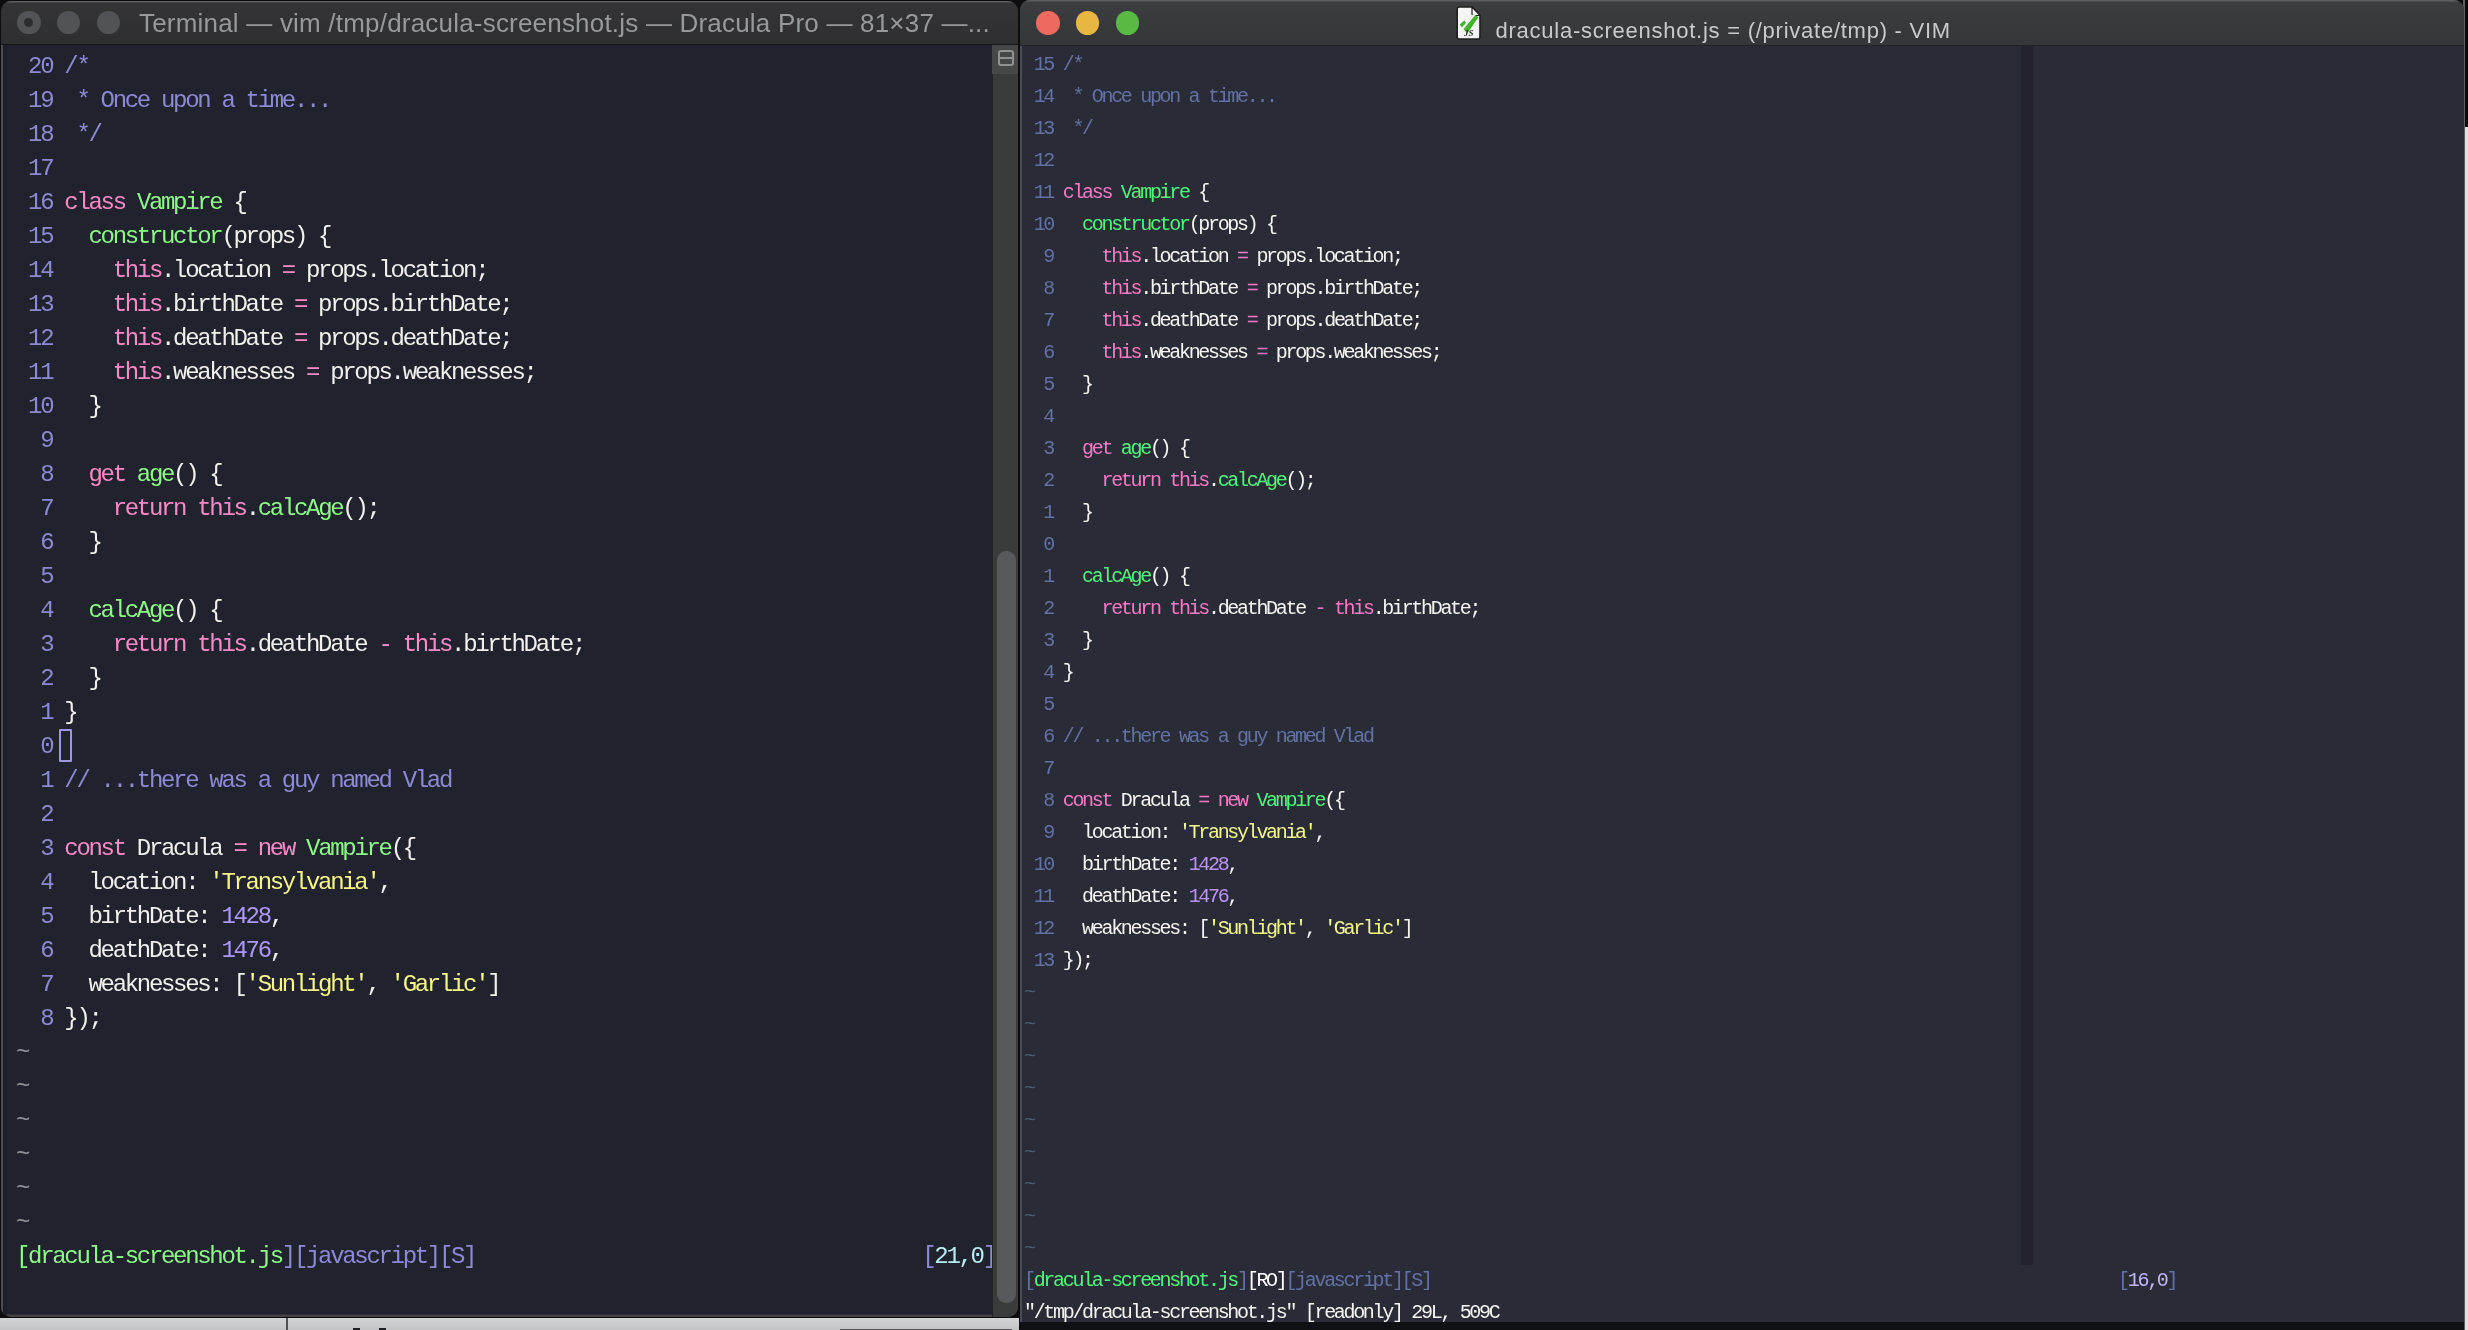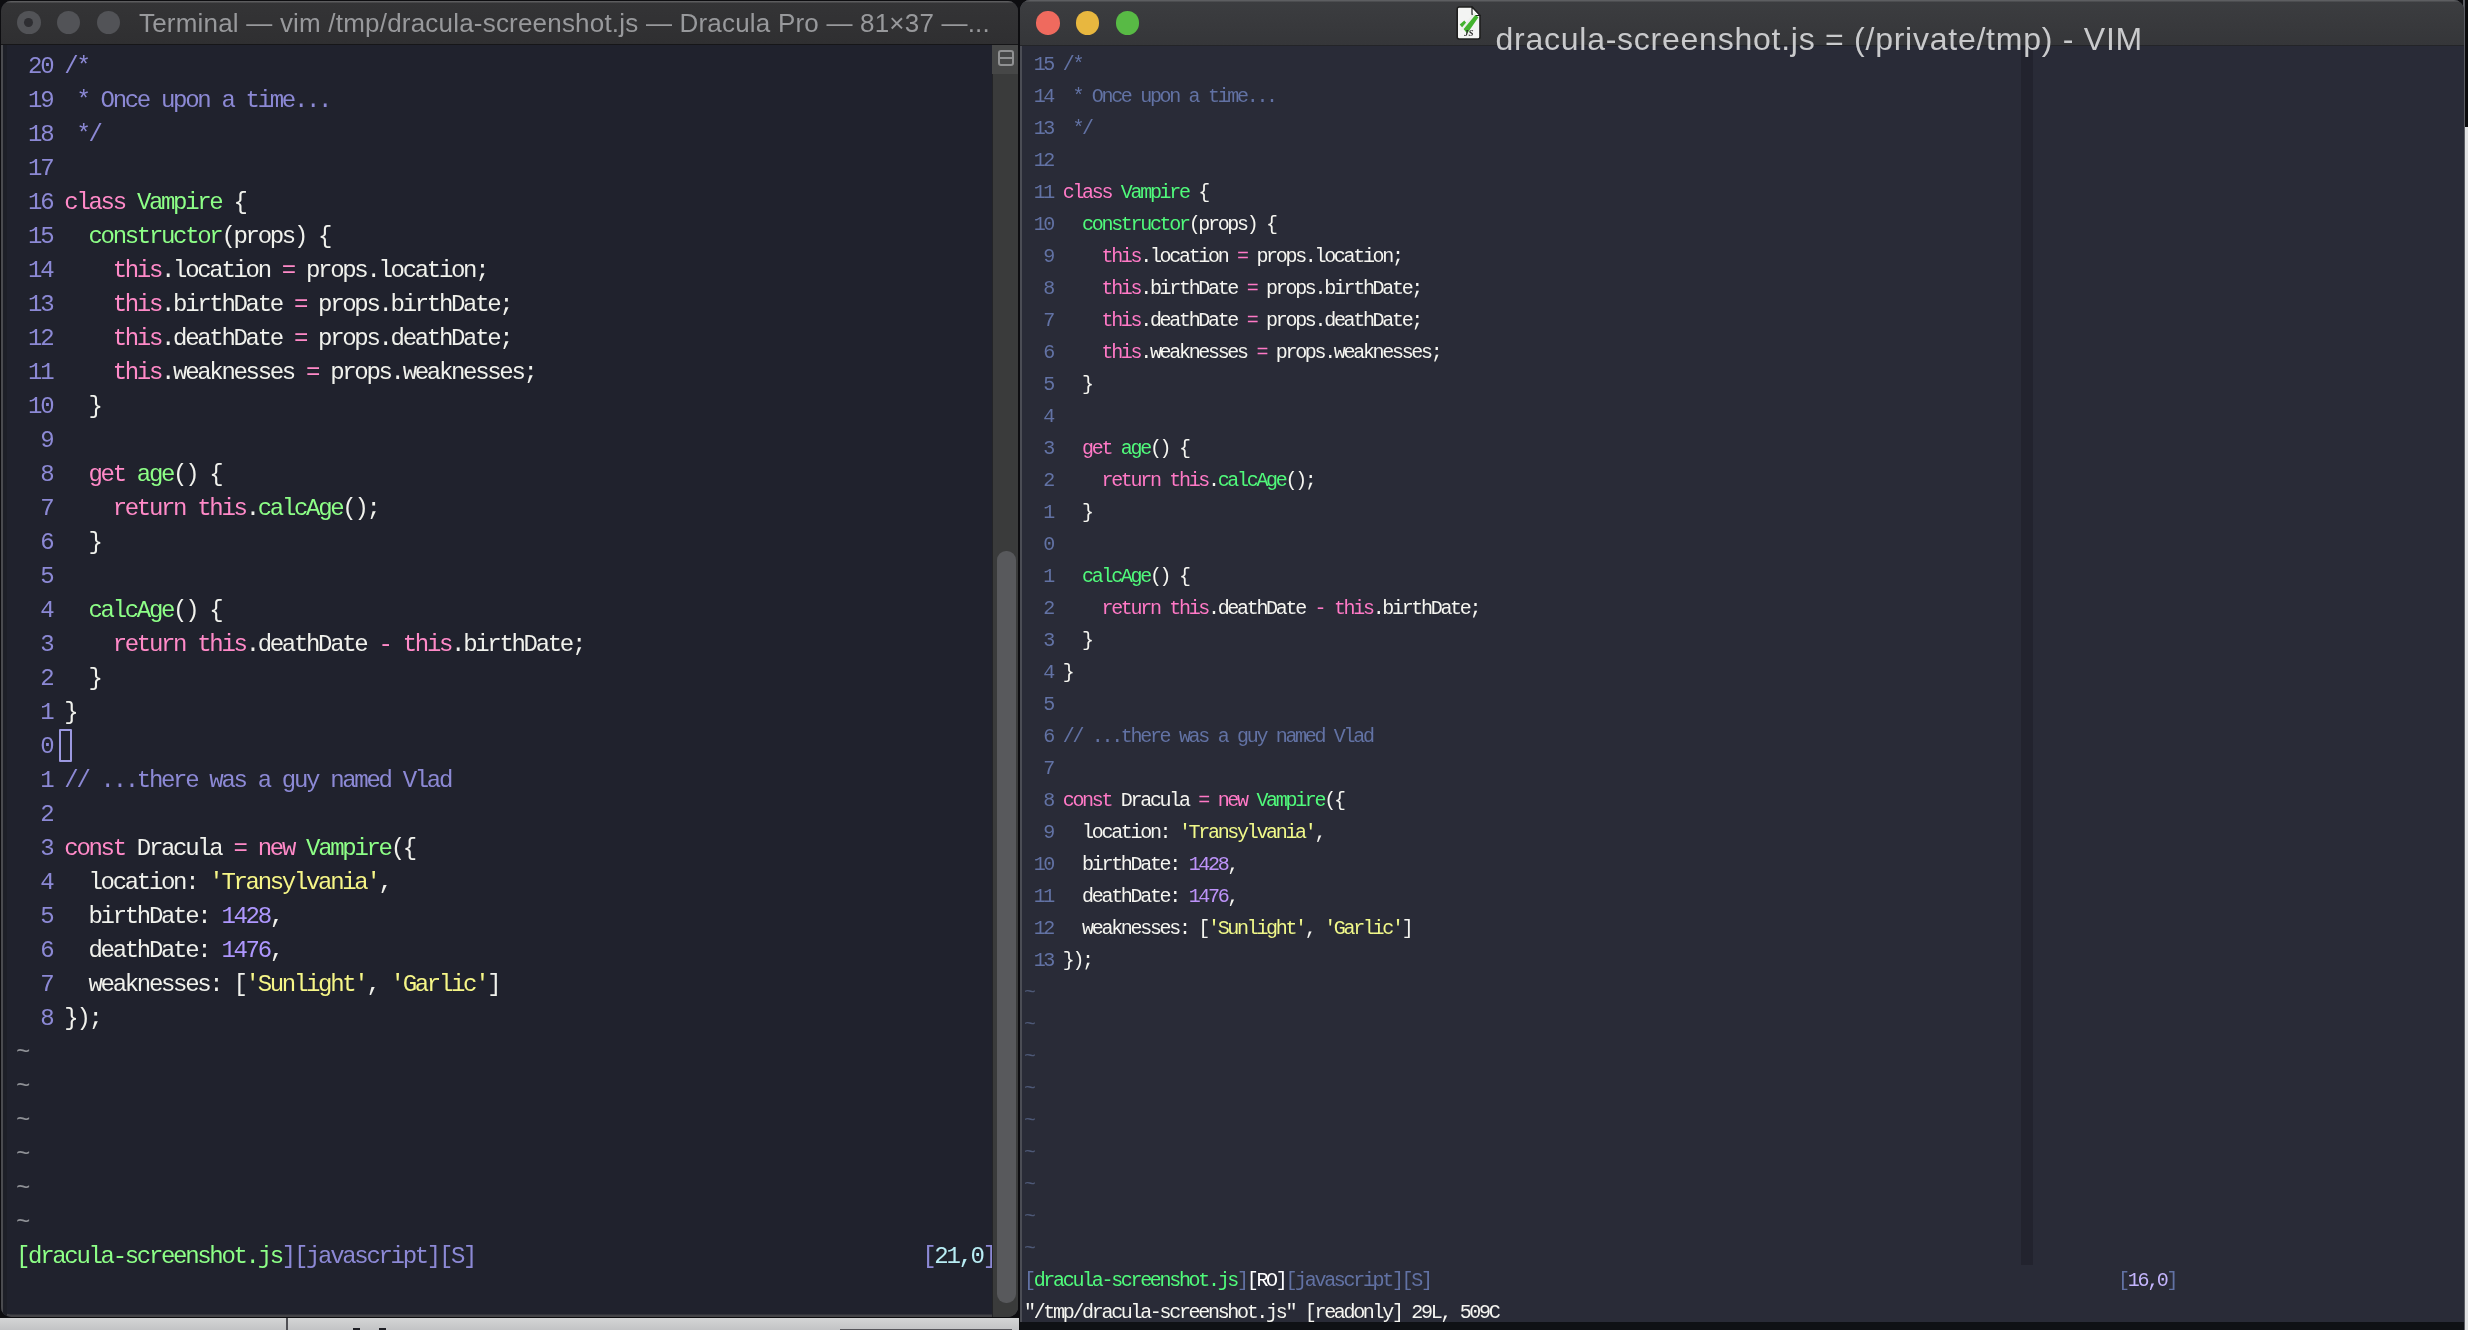--- a/index.html
+++ b/index.html
@@ -55,22 +55,22 @@
 #lw .thumb { position:absolute; left:4.5px; top:506px; width:18.5px; height:752px; border-radius:9px; background:#58595c; }
 
 
 #rw { left:1019.5px; top:0; width:1444px; height:1330px;
   border-radius:10px 10px 0 0; background:#292b37;
   box-shadow:inset 2px 0 0 #4b4d55; }
 #rw .tbar { position:absolute; left:0; top:0; width:100%; height:46px;
   background:linear-gradient(180deg,#3c3d40,#353639);
   box-shadow:inset 0 1.5px 0 #5d5e61; border-bottom:1px solid #232428; }
 #rw .tbar .tl { position:absolute; top:11px; width:23.5px; height:23.5px; border-radius:50%; }
-#rw .title { position:absolute; left:476px; top:16px; height:46px;
-  line-height:46px; font-size:32px; font-weight:400; letter-spacing:0.75px; color:#c9cacc; }
+#rw .title { position:absolute; left:476px; top:8px; height:46px;
+  line-height:46px; font-size:22px; font-weight:400; letter-spacing:0.75px; color:#c9cacc; }
 #rw .colcol { position:absolute; left:1001px; top:46px; width:12.3px; height:1219px; background:#22232e; }
 #rw pre { left:4.5px; top:49px; font-size:20px; line-height:32px; color:#f5f5f0; }
 #rw pre i { color:#6272a4; }
 #rw pre s { color:#6272a4; text-decoration:none; }
 #rw pre b { color:#ff79c6; font-weight:normal; }
 #rw pre g { color:#50fa7b; }
 #rw pre y { color:#f1f98a; }
 #rw pre u { color:#bd93f9; }
 #rw pre cy { color:#c4b5fd; }
 #rw pre o { color:#ffffff; }

